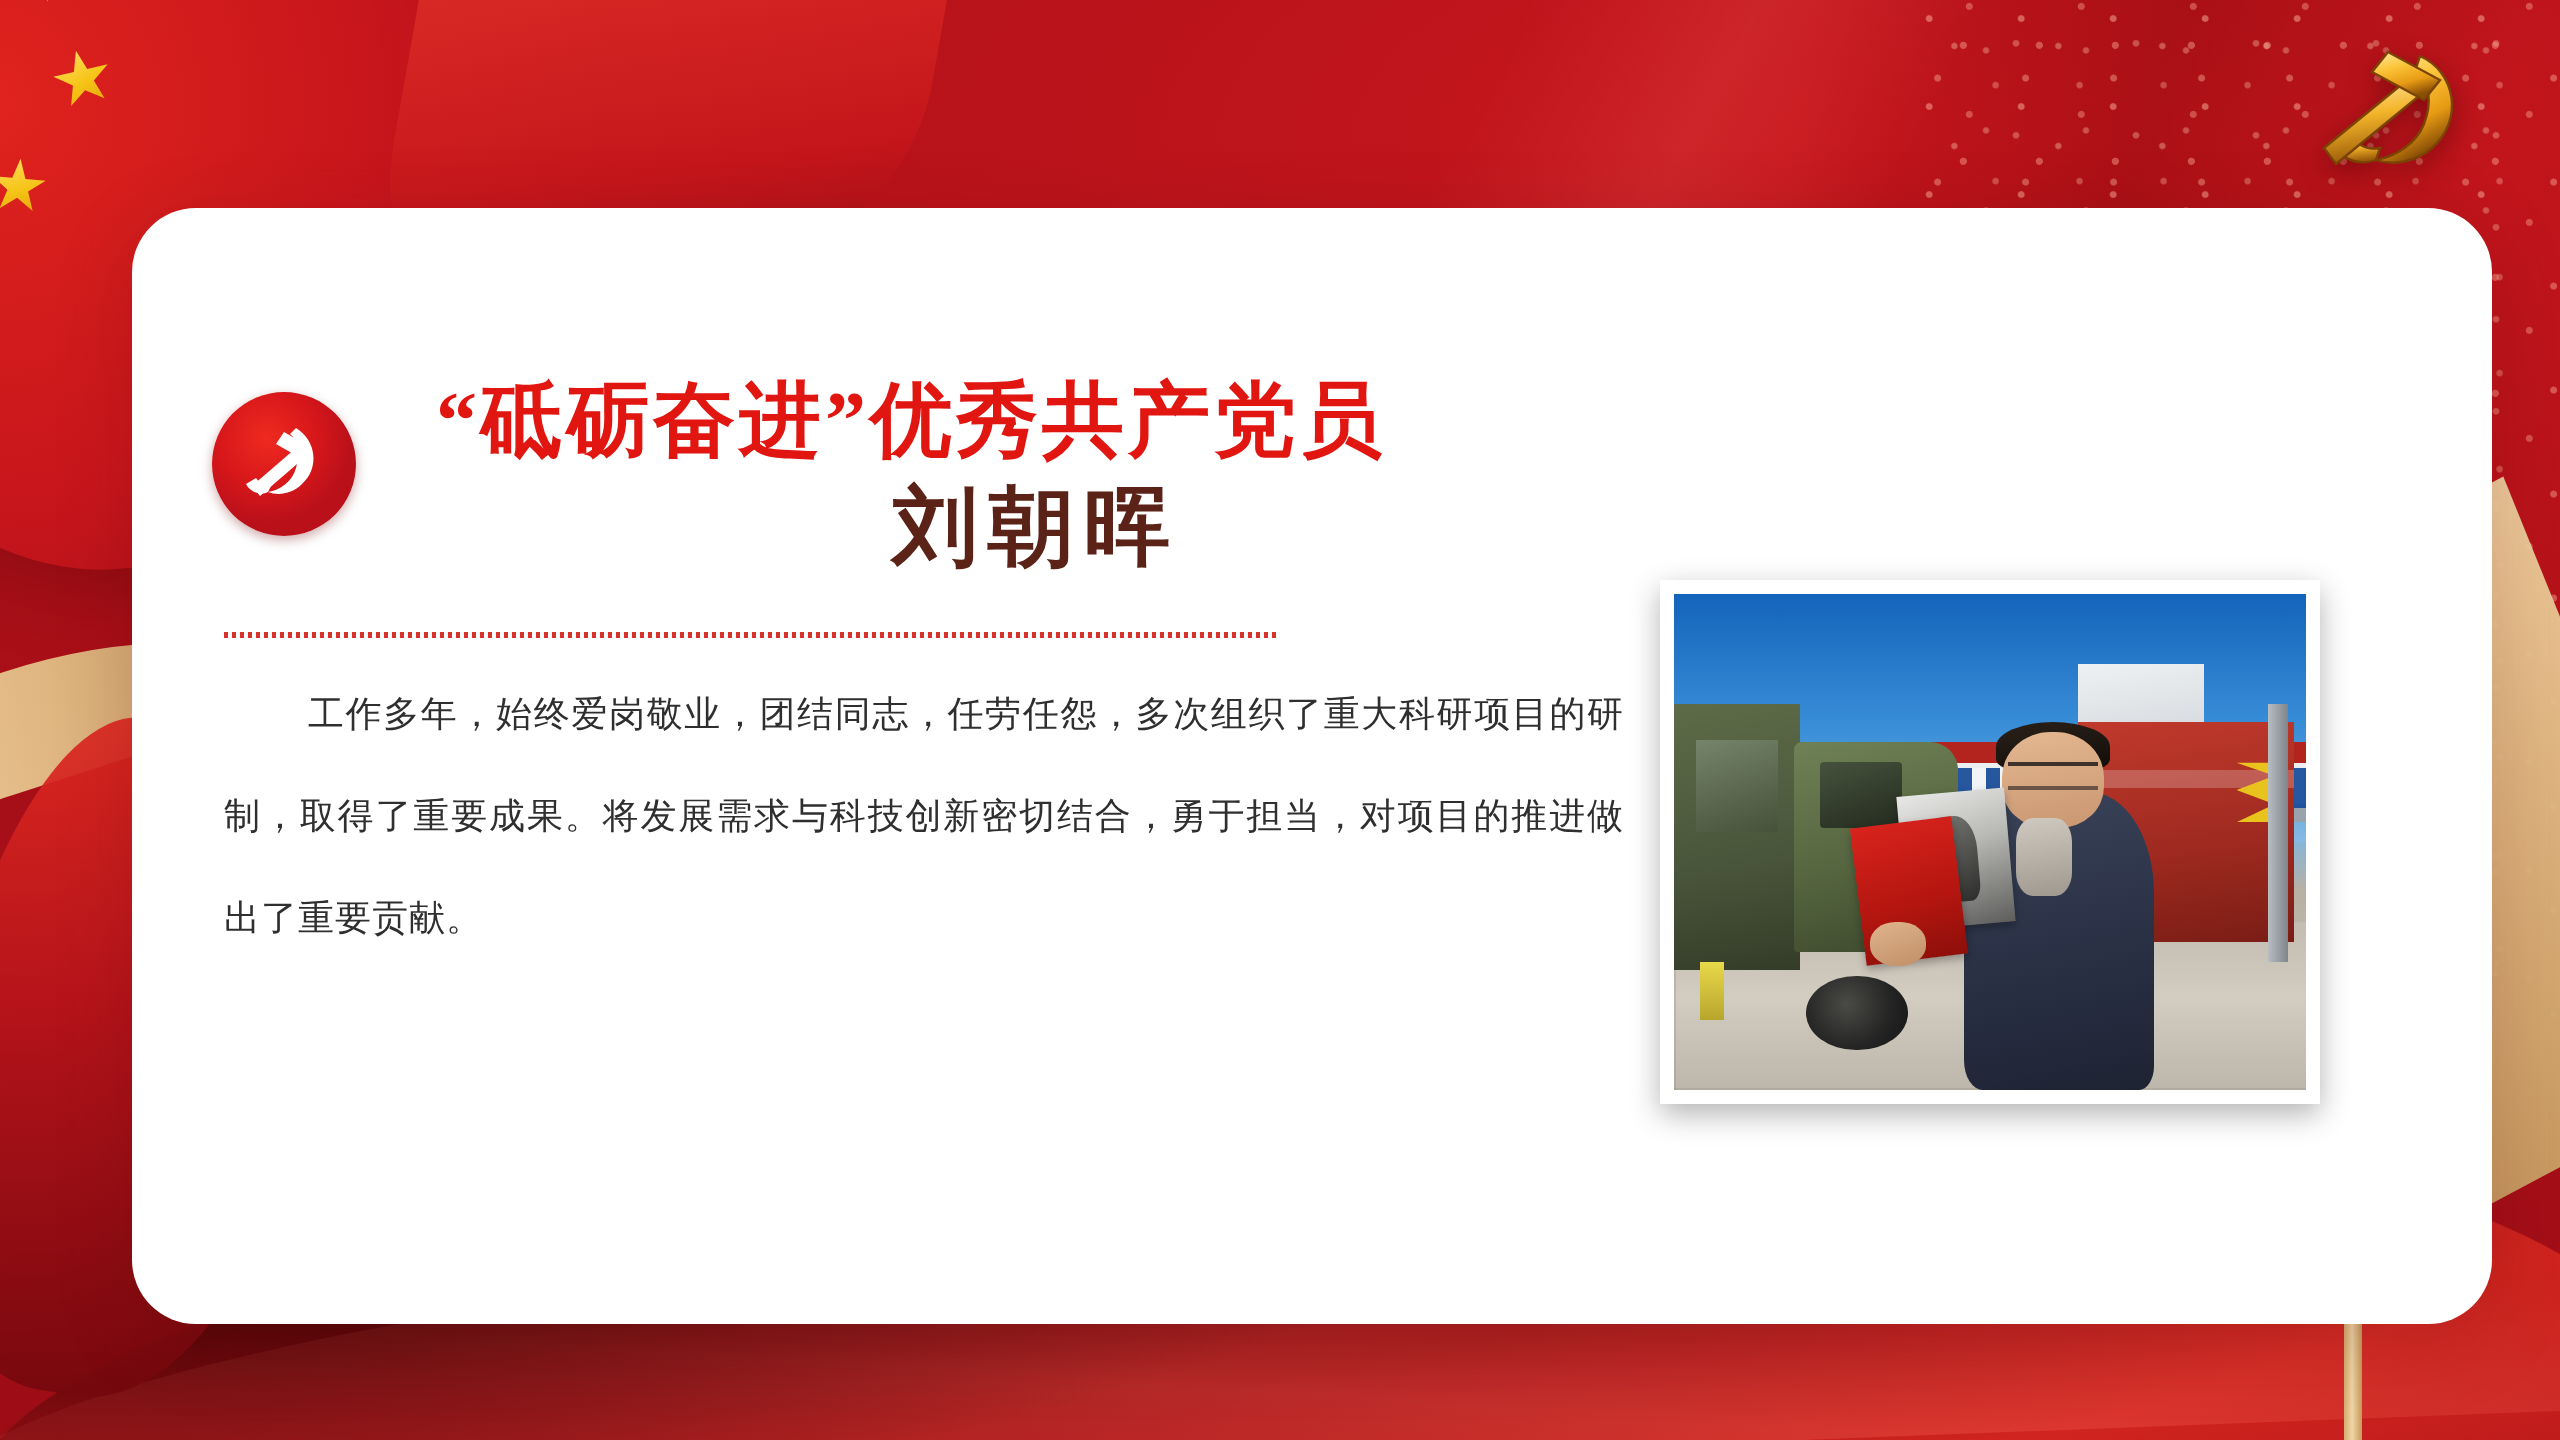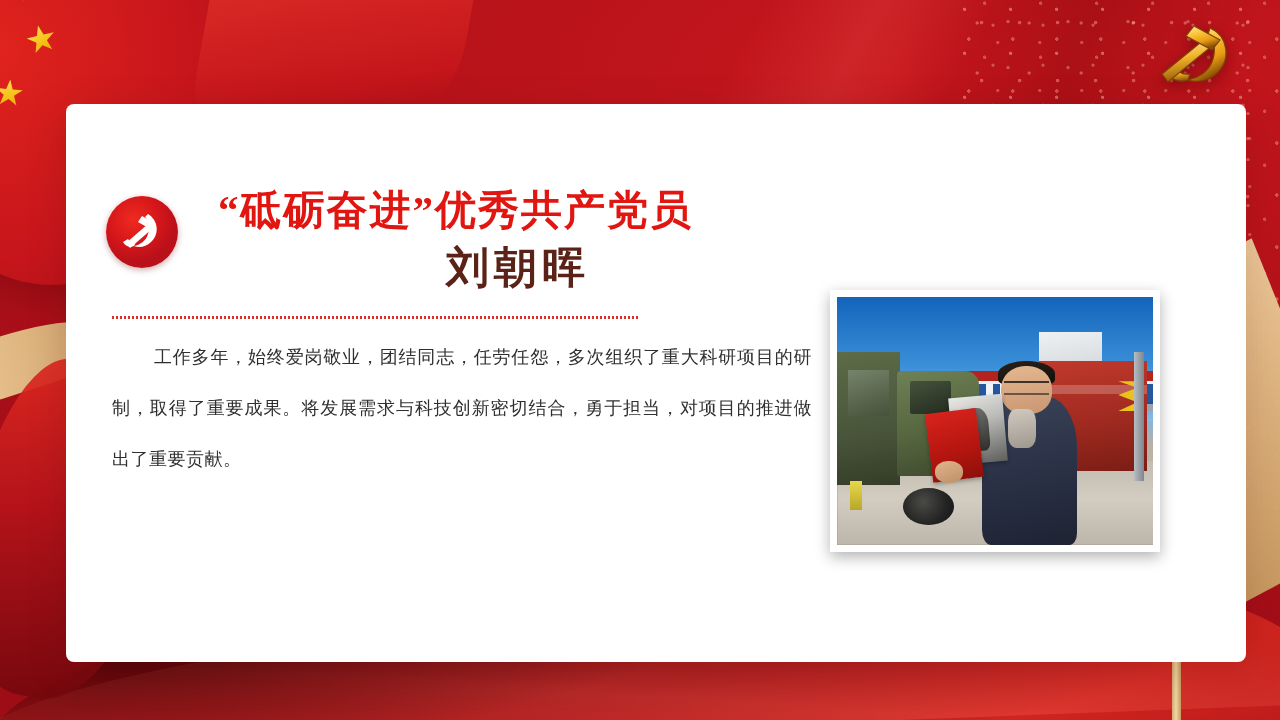--- a/index.html
+++ b/index.html
@@ -119,21 +119,21 @@
   .emblem-tr{
     position:absolute;right:24px;top:16px;width:120px;height:82px;
   }
   .emblem-tr svg{width:100%;height:100%;display:block;
     filter:drop-shadow(0 4px 7px rgba(70,0,4,.45));}
 
   
   .card{
     position:absolute;left:66px;top:104px;width:1180px;height:558px;
     background:#ffffff;
-    border-radius:8px;
+    border-radius:32px;
     box-shadow:0 10px 40px rgba(70,0,5,.18);
   }
 
   
   .hdr{position:absolute;left:40px;top:78px;width:720px;}
   .badge{
     position:absolute;left:0;top:14px;width:72px;height:72px;border-radius:50%;
     background:radial-gradient(60% 60% at 38% 32%, #ee2a20 0%, #d8171a 55%, #b9101a 100%);
     box-shadow:0 2px 6px rgba(120,10,10,.35);
   }
@@ -141,21 +141,21 @@
 
   .title-main{
     position:absolute;left:112px;top:0;width:600px;
     font-family:"Liberation Serif", serif;
     font-weight:bold;font-size:41px;line-height:56px;
     color:#e11610;letter-spacing:2px;white-space:nowrap;
   }
   .title-name{
     position:absolute;left:112px;top:58px;width:600px;
     text-align:center;
-    font-family:Liberation Sans, sans-serif;
+    font-family:Liberation Mono, monospace;
     font-weight:bold;font-size:43px;line-height:54px;
     color:#5b2317;letter-spacing:5px;
   }
 
   .divider{
     position:absolute;left:46px;top:212px;width:528px;height:3px;
     background-image:linear-gradient(90deg,#d8312b 0 2px, transparent 2px 4px);
     background-size:4px 3px;background-repeat:repeat-x;
   }
 

